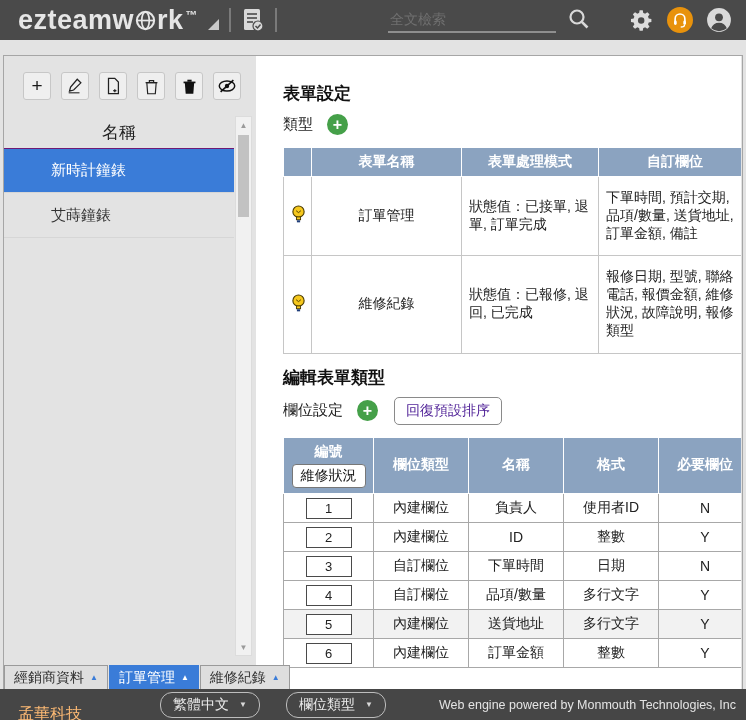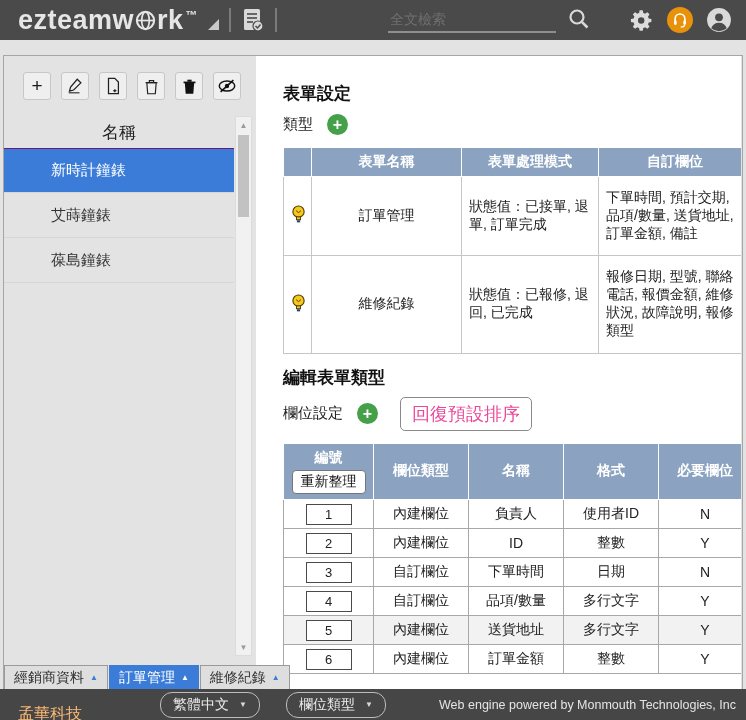--- a/index.html
+++ b/index.html
@@ -59,22 +59,22 @@
 
   
   .main { position:absolute; top:0; left:252px; right:1px; bottom:0;
     background:#fff; padding:26px 2px 0 27px; overflow:hidden; }
   .h1 { font-size:17px; font-weight:bold; color:#111; }
   .inline-row { display:flex; align-items:center; margin-top:9px; }
   .inline-row .lbl { font-size:15px; color:#222; }
   .greenplus { width:21px; height:21px; border-radius:50%; background:#45a049;
     color:#fff; border:none; font-size:16px; font-weight:bold; line-height:1;
     display:flex; align-items:center; justify-content:center; margin-left:14px; cursor:pointer; }
-  .resetbtn { margin-left:22px; background:#fff; border:1px solid #8a8a8a;
-    border-radius:5px; padding:4px 11px; font-size:18px; color:#ec4899; cursor:pointer; }
+  .resetbtn { margin-left:16px; background:#fff; border:1px solid #8a8a8a;
+    border-radius:5px; padding:4px 11px; font-size:14px; color:#4c1d95; cursor:pointer; }
 
   table { border-collapse:collapse; margin-top:13px; table-layout:fixed; }
   .t1 { width:468px; }
   .t1 th, .t2 th { background:#8ba3c0; color:#fff; font-size:14px; font-weight:bold;
     border:1px solid #fff; border-top:none; padding:4px 2px; }
   .t1 th { height:28px; }
   .t1 td { border:1px solid #c6c6c6; font-size:14px; color:#222; text-align:center;
     vertical-align:middle; padding:4px 7px; }
   .t1 td.left { text-align:left; }
   .t2 { width:468px; }
@@ -212,21 +212,20 @@
           <circle cx="11" cy="11" r="2.4" fill="#111"></circle>
           <line x1="4" y1="17.5" x2="18" y2="4.5" stroke="#111" stroke-width="1.8"></line>
         </svg>
     </button>
   </div>
 
   <div class="side-head">名稱</div>
   <div class="side-list">
     <div class="side-item selected">新時計鐘錶</div>
     <div class="side-item">艾蒔鐘錶</div>
-    <div class="side-item">葆島鐘錶</div>
   </div>
 
   <div class="sscroll">
     <div class="sarrow">▲</div>
     <div class="sthumb"></div>
     <div class="sarrow down">▼</div>
   </div>
 
   <div class="main">
     <div class="h1">表單設定</div>
@@ -290,21 +289,21 @@
           <col style="width:90px">
           <col style="width:95px">
           <col style="width:95px">
           <col style="width:95px">
           <col style="width:93px">
         </colgroup>
       <tbody>
           <tr>
         <th>
           <span>編號</span>
-          <button class="refreshbtn">重新整理</button>
+          <button class="refreshbtn">維修狀況</button>
         </th>
         <th>欄位類型</th>
         <th>名稱</th>
         <th>格式</th>
         <th>必要欄位</th>
       </tr>
       <tr>
         <td><span class="numbox">1</span></td>
         <td>內建欄位</td>
         <td>負責人</td>

